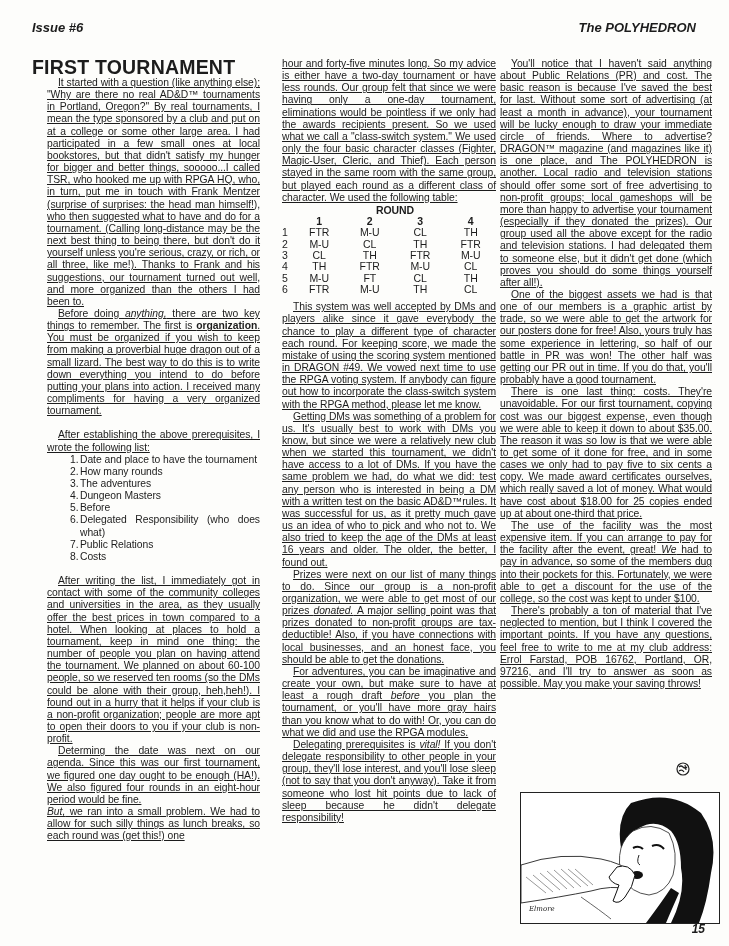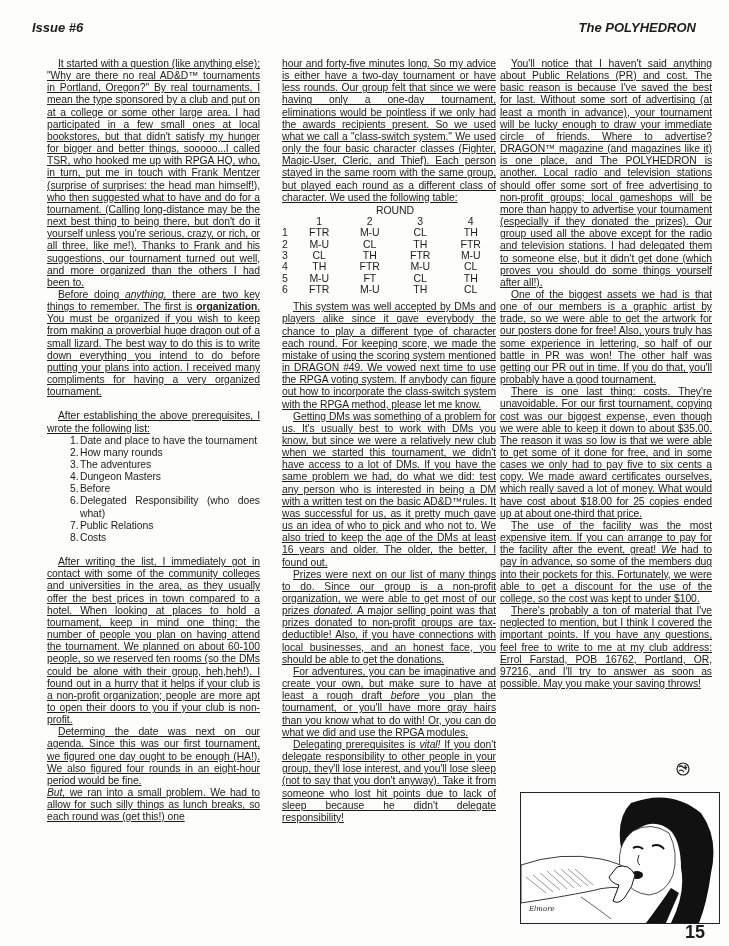--- a/index.html
+++ b/index.html
@@ -19,33 +19,36 @@
   h1 { margin: 0; font-size: 19.5px; line-height: 19px; font-weight: bold; letter-spacing: 0.2px; }
   .titlerow { display: flex; justify-content: space-between; align-items: baseline; margin-bottom: 1px; }
   .byline { font-weight: bold; font-style: italic; font-size: 14.5px; }
   ol.list { list-style: none; margin: 0; padding: 0 0 0 23px; }
   ol.list li { display: flex; }
   ol.list li .n { width: 10px; flex: 0 0 10px; }
   ol.list li .t { flex: 1; }
   table.round { width: 100%; border-collapse: collapse; font-size: 10.5px; margin: 1px 0 6px 0; }
   table.round td { text-align: center; padding: 0; line-height: 11.3px; }
   table.round td.rn { text-align: left; width: 12px; }
-  table.round .cap { font-weight: normal; }
+  table.round .cap { font-weight: bold; }
   .illus { position: absolute; left: 520px; top: 792px; width: 198px; height: 130px;
            border: 1px solid #222; background: #ec4899; overflow: hidden; }
-  .pageno { position: absolute; right: 24px; top: 922px; font-weight: bold; font-size: 18px; }
+  .pageno { position: absolute; right: 24px; top: 922px; font-weight: bold; font-style: italic; font-size: 12px; }
   .endmark { position: absolute; left: 676px; top: 762px; font-size: 13px; }
 </style>
 </head>
 <body>
 
 <div id="issue" class="hdr">Issue #6</div>
 <div id="pubname" class="hdr">The POLYHEDRON</div>
 
 <div id="c1" class="col">
+  <h1 style="margin-left:-15px;">
+    <span>FIRST TOURNAMENT</span>
+  </h1>
   <p>It started with a question (like anything else); "Why are there no real AD&amp;D™ tournaments in Portland, Oregon?" By real tournaments, I mean the type sponsored by a club and put on at a college or some other large area. I had participated in a few small ones at local bookstores, but that didn't satisfy my hunger for bigger and better things, sooooo...I called TSR, who hooked me up with RPGA HQ, who, in turn, put me in touch with Frank Mentzer (surprise of surprises: the head man himself!), who then suggested what to have and do for a tournament. (Calling long-distance may be the next best thing to being there, but don't do it yourself unless you're serious, crazy, or rich, or all three, like me!). Thanks to Frank and his suggestions, our tournament turned out well, and more organized than the others I had been to.</p>
   <p><span>Before doing </span><em>anything,</em><span> there are two key things to remember. The first is </span><strong>organization</strong><span>. You must be organized if you wish to keep from making a proverbial huge dragon out of a small lizard. The best way to do this is to write down everything you intend to do before putting your plans into action. I received many compliments for having a very organized tournament.</span></p>
   <div class="gap"></div>
   <p>After establishing the above prerequisites, I wrote the following list:</p>
   <ol class="list">
     <li>
         <span class="n">1.</span>
         <span class="t" style="text-align:justify;">Date and place to have the tournament</span>
       </li>
     <li>

